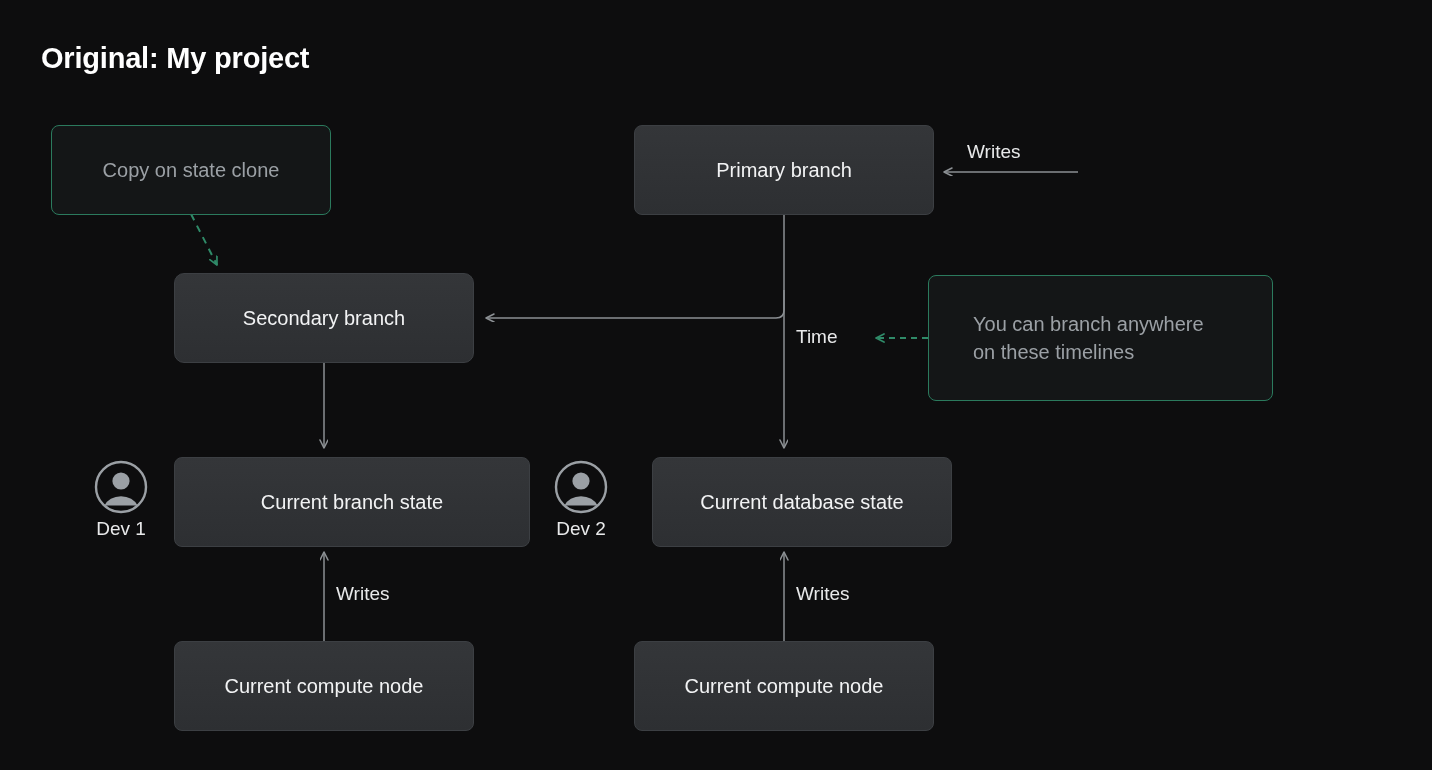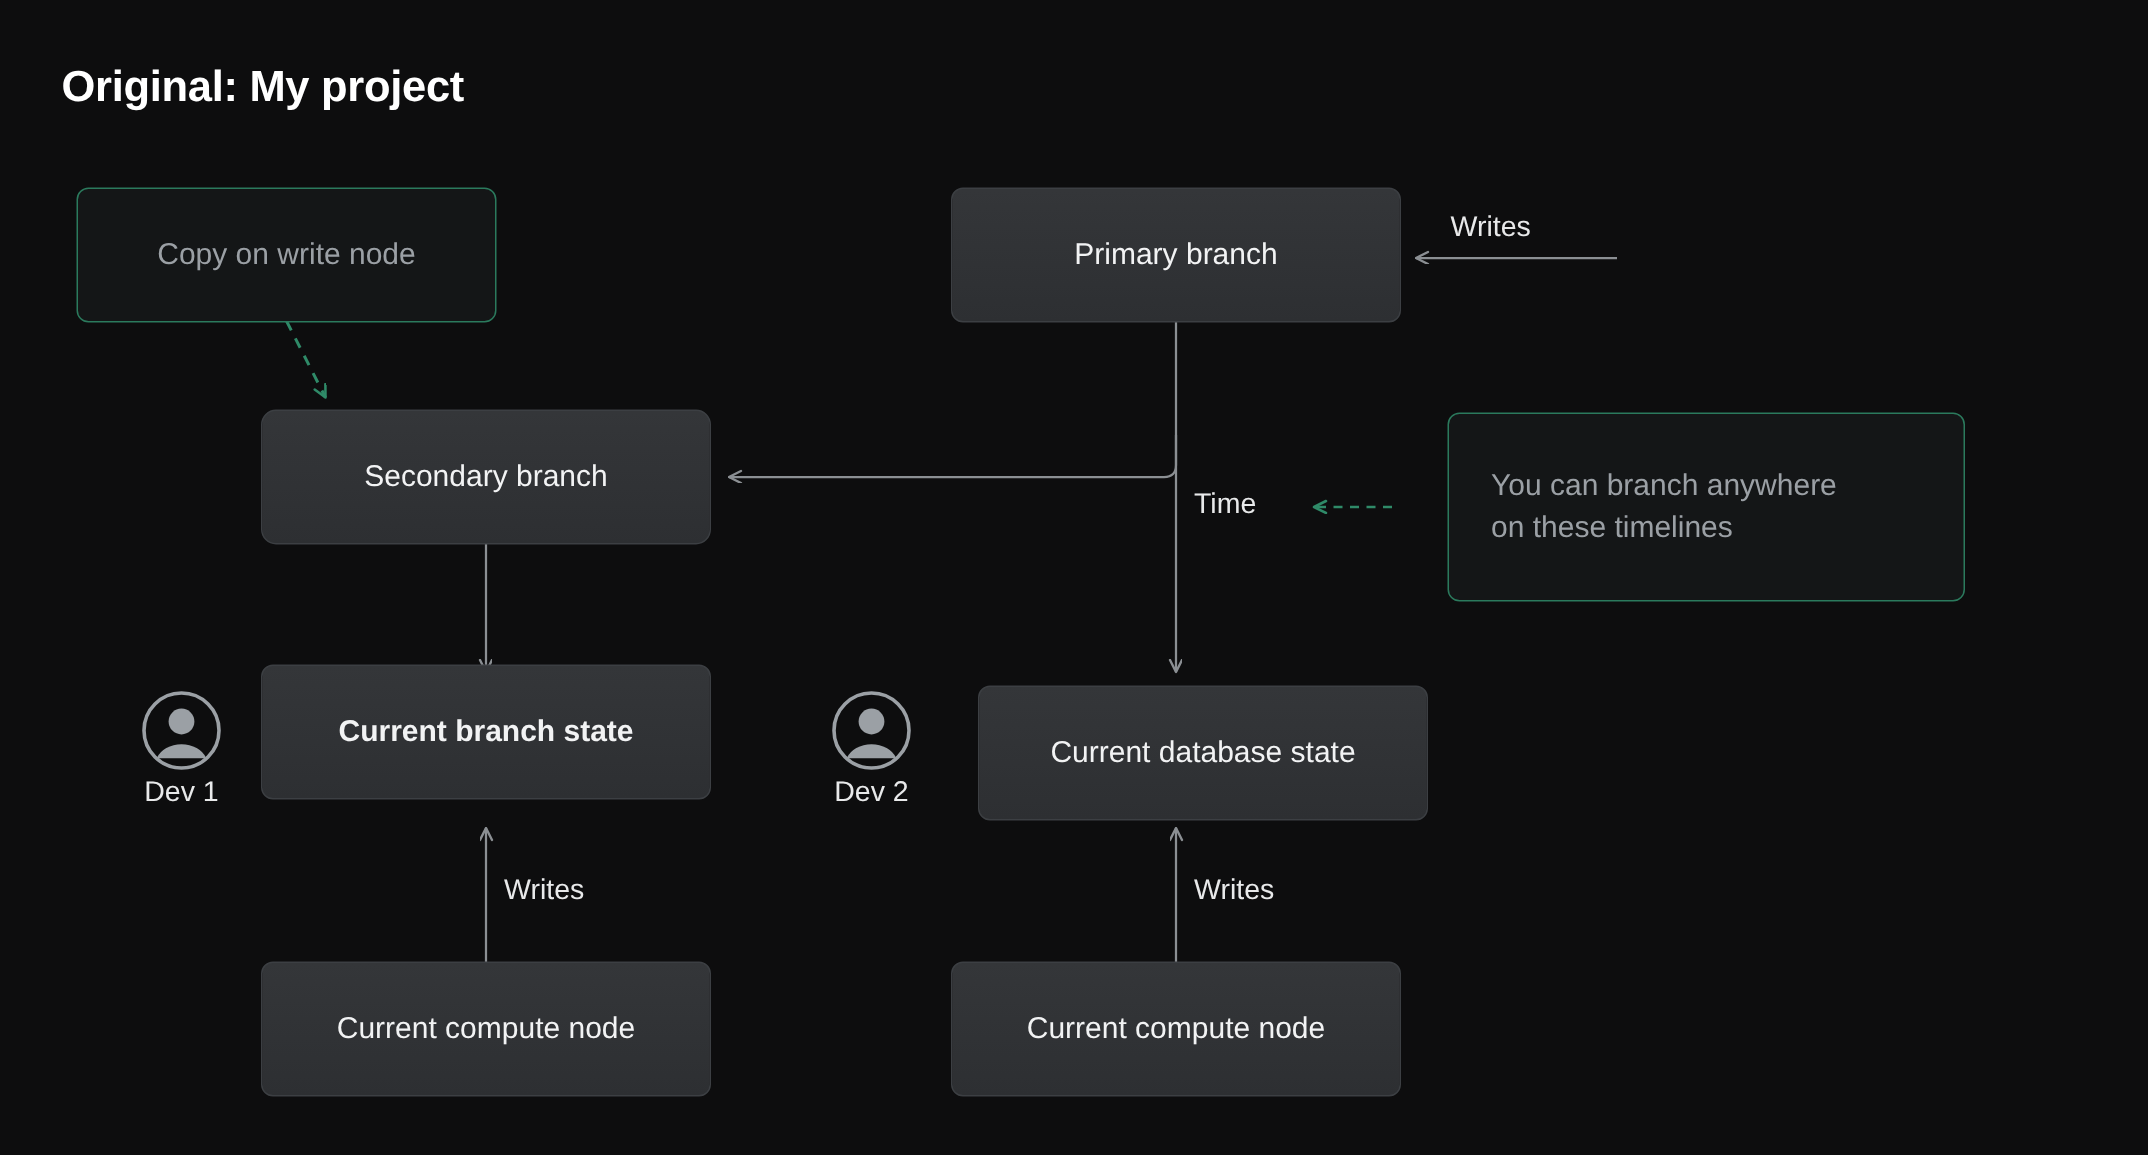--- a/index.html
+++ b/index.html
@@ -48,23 +48,22 @@
 
   .node.outline {
     background: #141617;
     border: 1px solid #2b7a5d;
     color: #9ba0a5;
   }
 
   .node.note {
     justify-content: flex-start;
     text-align: left;
-    padding: 0 28px;
+    padding: 0 44px;
     line-height: 1.42;
-    margin-left: 37px;
   }
 
   .edge-svg {
     position: absolute;
     left: 0;
     top: 0;
     width: 1432px;
     height: 770px;
     pointer-events: none;
     overflow: visible;
@@ -139,40 +138,40 @@
     <g>
       <path d="M784,642 L784,552" fill="none" stroke="#8b8f93" stroke-width="1.5" marker-end="url(#arrow-gray)"></path>
     </g>
 
     <g>
       <path d="M928,338 L876,338" fill="none" stroke="#2f8a68" stroke-width="1.8" stroke-dasharray="6 5" marker-end="url(#arrow-green)"></path>
     </g>
   </svg>
 
   <div class="node outline" style="left:51px; top:125px; width:280px; height:90px;">
-    <span>Copy on write node</span>
+    <span>Copy on state clone</span>
   </div>
 
   <div class="node solid" style="left:634px; top:125px; width:300px; height:90px;">
     <span>Primary branch</span>
   </div>
 
 
   <div class="node solid" style="left:174px; top:273px; width:300px; height:90px;border-radius:10px;">
     <span>Secondary branch</span>
   </div>
 
   <div class="node outline note" style="left:928px; top:275px; width:345px; height:126px;">
     <span>
       <span>You can branch anywhere</span><br>
       <span>on these timelines</span>
     </span>
   </div>
 
-  <div class="node solid" style="left:174px; top:443px; width:300px; height:90px;font-weight:bold;">
+  <div class="node solid" style="left:174px; top:457px; width:356px; height:90px;">
     <span>Current branch state</span>
   </div>
 
   <div class="node solid" style="left:652px; top:457px; width:300px; height:90px;align-items:center;">
     <span>Current database state</span>
   </div>
 
   <div class="node solid" style="left:174px; top:641px; width:300px; height:90px;">
     <span>Current compute node</span>
   </div>

